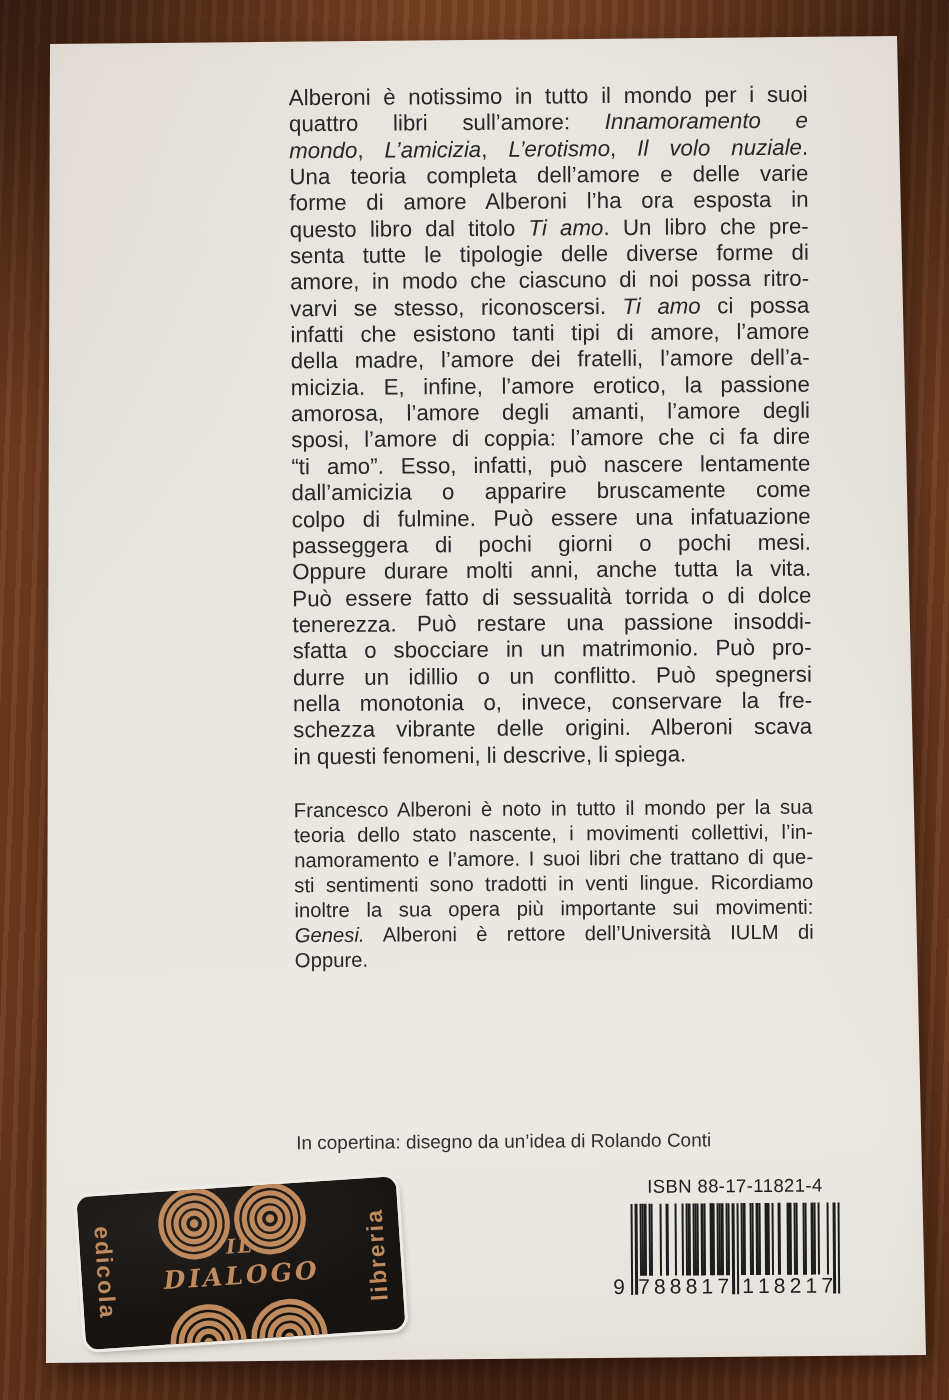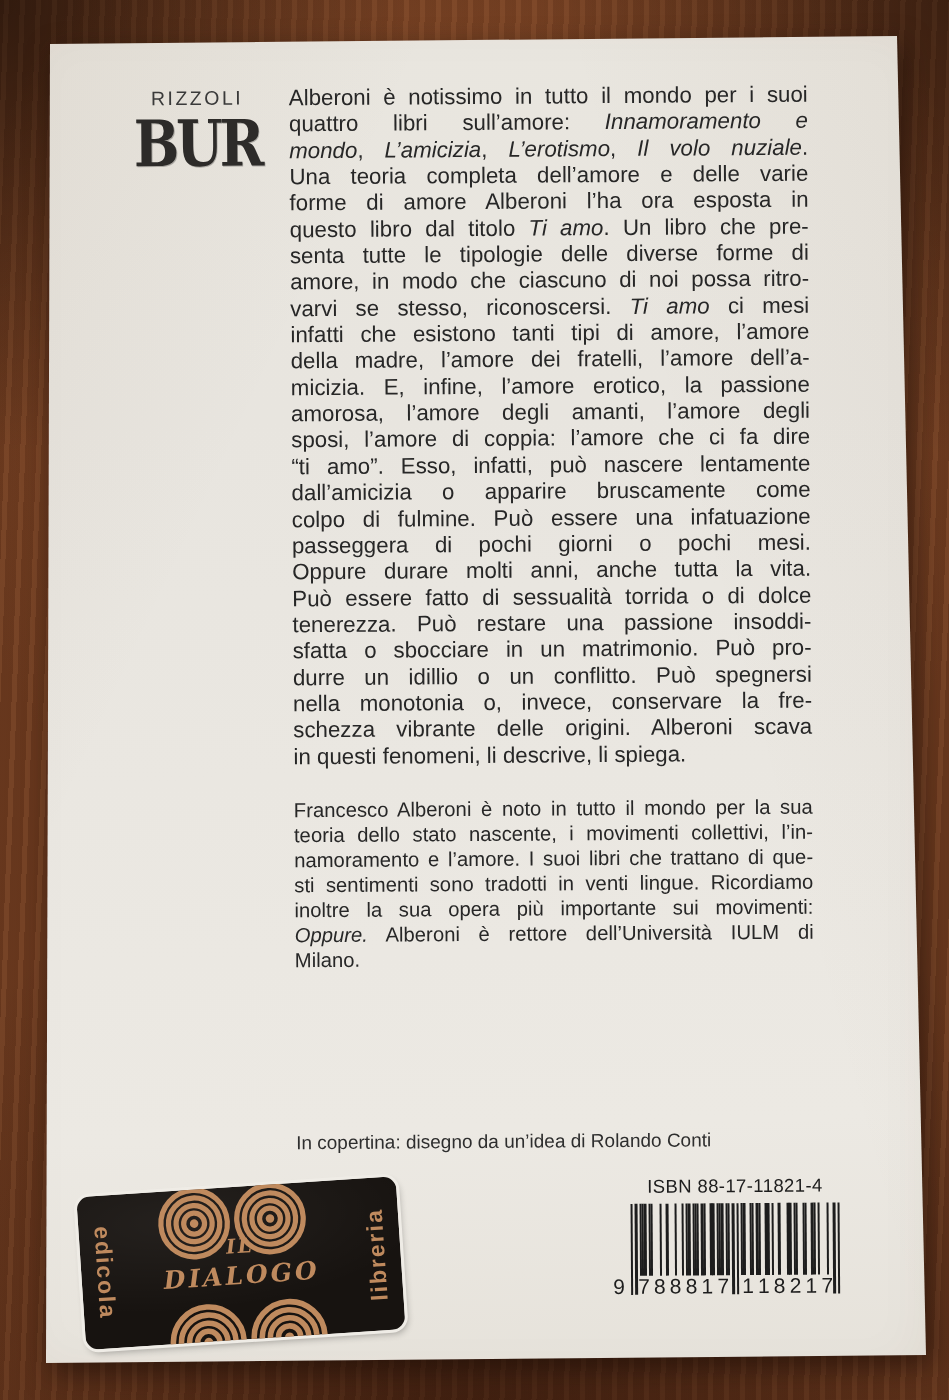--- a/index.html
+++ b/index.html
@@ -83,35 +83,31 @@
   .stk-dialogo{font-size:25px;letter-spacing:3px;margin-top:3px;}
 </style>
 </head>
 <body>
 
 <div class="photo">
   <div class="cover-shadow-wrap">
     <div class="cover">
       <div class="tilt">
 
-        <div class="brand">
-          <div class="rizzoli">RIZZOLI</div>
-          <div class="bur">BUR</div>
-        </div>
 
         <div class="para p1">
             <div class="tline jline"><span>Alberoni è notissimo in tutto il mondo per i suoi</span></div>
             <div class="tline jline"><span>quattro libri sull’amore: </span><i>Innamoramento e</i></div>
             <div class="tline jline"><i>mondo</i><span>, </span><i>L’amicizia</i><span>, </span><i>L’erotismo</i><span>, </span><i>Il volo nuziale</i><span>.</span></div>
             <div class="tline jline"><span>Una teoria completa dell’amore e delle varie</span></div>
             <div class="tline jline"><span>forme di amore Alberoni l’ha ora esposta in</span></div>
             <div class="tline jline"><span>questo libro dal titolo </span><i>Ti amo</i><span>. Un libro che pre-</span></div>
             <div class="tline jline"><span>senta tutte le tipologie delle diverse forme di</span></div>
             <div class="tline jline"><span>amore, in modo che ciascuno di noi possa ritro-</span></div>
-            <div class="tline jline"><span>varvi se stesso, riconoscersi. </span><i>Ti amo</i><span> ci mesi</span></div>
+            <div class="tline jline"><span>varvi se stesso, riconoscersi. </span><i>Ti amo</i><span> ci possa</span></div>
             <div class="tline jline"><span>infatti che esistono tanti tipi di amore, l’amore</span></div>
             <div class="tline jline"><span>della madre, l’amore dei fratelli, l’amore dell’a-</span></div>
             <div class="tline jline"><span>micizia. E, infine, l’amore erotico, la passione</span></div>
             <div class="tline jline"><span>amorosa, l’amore degli amanti, l’amore degli</span></div>
             <div class="tline jline"><span>sposi, l’amore di coppia: l’amore che ci fa dire</span></div>
             <div class="tline jline"><span>“ti amo”. Esso, infatti, può nascere lentamente</span></div>
             <div class="tline jline"><span>dall’amicizia o apparire bruscamente come</span></div>
             <div class="tline jline"><span>colpo di fulmine. Può essere una infatuazione</span></div>
             <div class="tline jline"><span>passeggera di pochi giorni o pochi mesi.</span></div>
             <div class="tline jline"><span>Oppure durare molti anni, anche tutta la vita.</span></div>
@@ -122,22 +118,22 @@
             <div class="tline jline"><span>nella monotonia o, invece, conservare la fre-</span></div>
             <div class="tline jline"><span>schezza vibrante delle origini. Alberoni scava</span></div>
             <div class="tline"><span>in questi fenomeni, li descrive, li spiega.</span></div>
           </div>
         <div class="para p2">
             <div class="tline jline"><span>Francesco Alberoni è noto in tutto il mondo per la sua</span></div>
             <div class="tline jline"><span>teoria dello stato nascente, i movimenti collettivi, l’in-</span></div>
             <div class="tline jline"><span>namoramento e l’amore. I suoi libri che trattano di que-</span></div>
             <div class="tline jline"><span>sti sentimenti sono tradotti in venti lingue. Ricordiamo</span></div>
             <div class="tline jline"><span>inoltre la sua opera più importante sui movimenti:</span></div>
-            <div class="tline jline"><i>Oppure.</i><span> Alberoni è rettore dell’Università IULM di</span></div>
-            <div class="tline"><span>Milano.</span></div>
+            <div class="tline jline"><i>Genesi.</i><span> Alberoni è rettore dell’Università IULM di</span></div>
+            <div class="tline"><span>Oppure.</span></div>
           </div>
 
         <div class="credit">In copertina: disegno da un’idea di Rolando Conti</div>
 
         <div class="isbn-label">ISBN 88-17-11821-4</div>
         <div class="barcode">
           <div class="bars" id="bars">
               <div class="bar" style="left: 0px; width: 2.45px; height: 91px;"></div>
               <div class="bar" style="left: 4.4px; width: 2.45px; height: 91px;"></div>
               <div class="bar" style="left: 8.8px; width: 2.45px; height: 72px;"></div>

